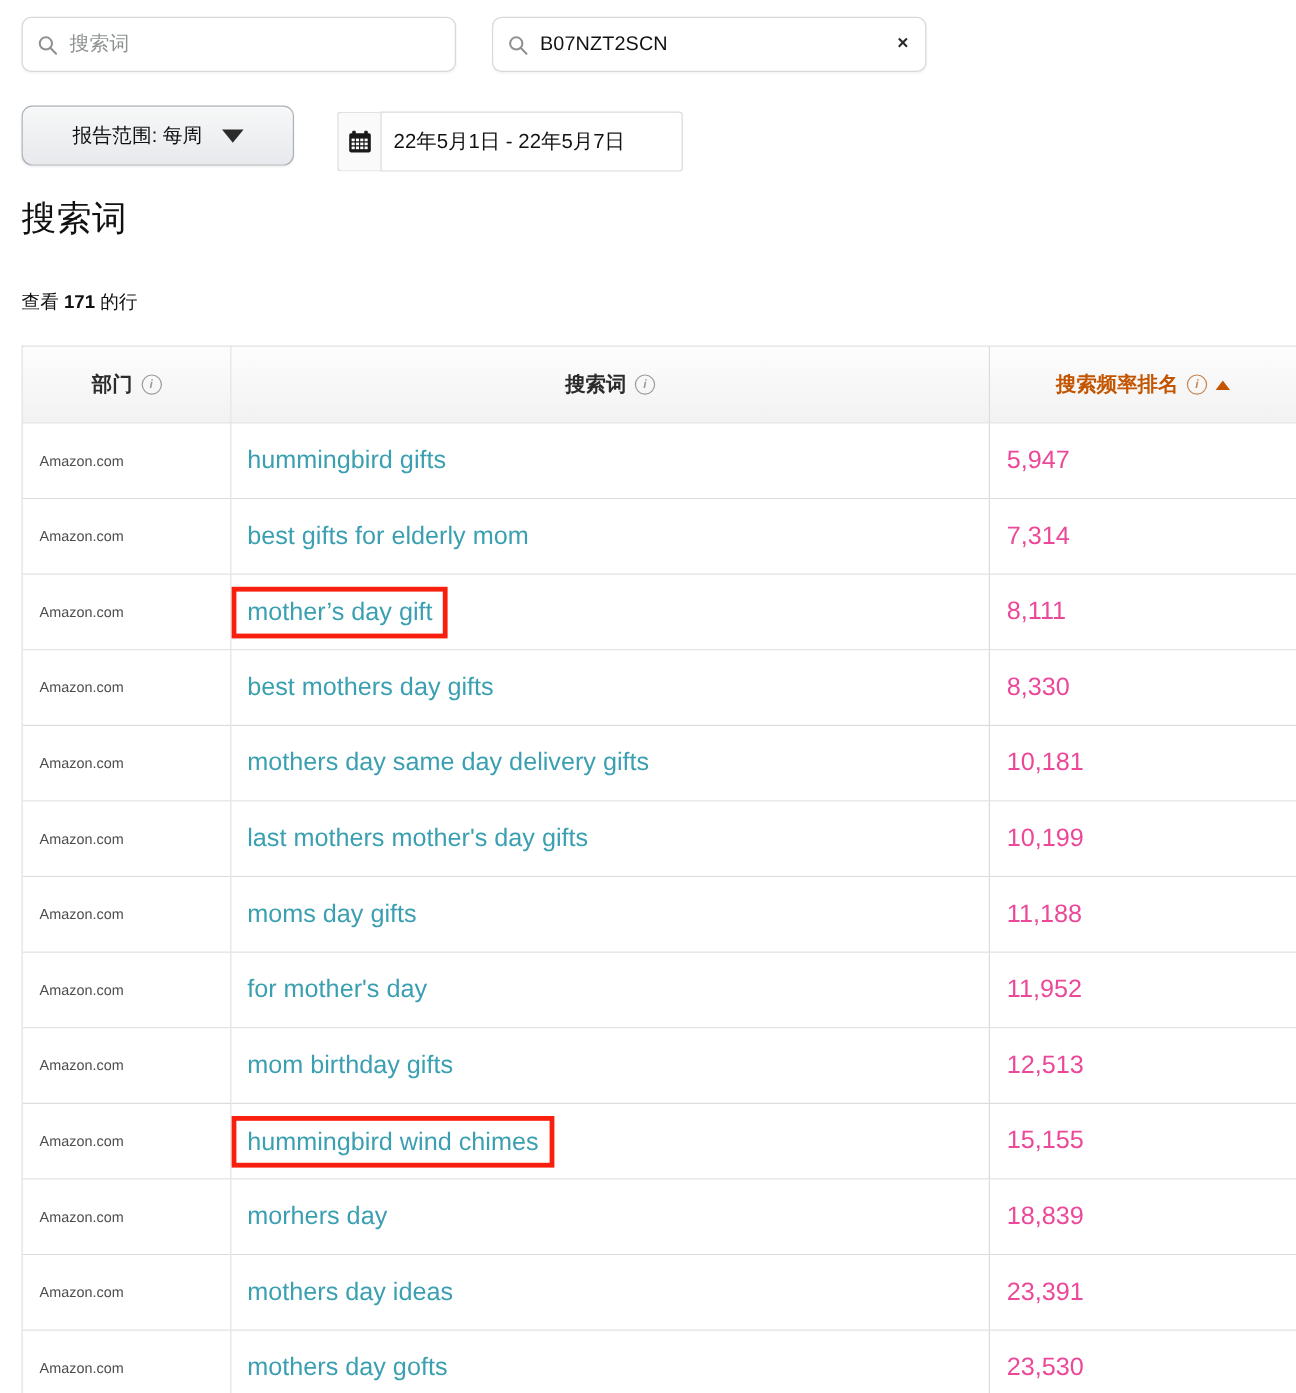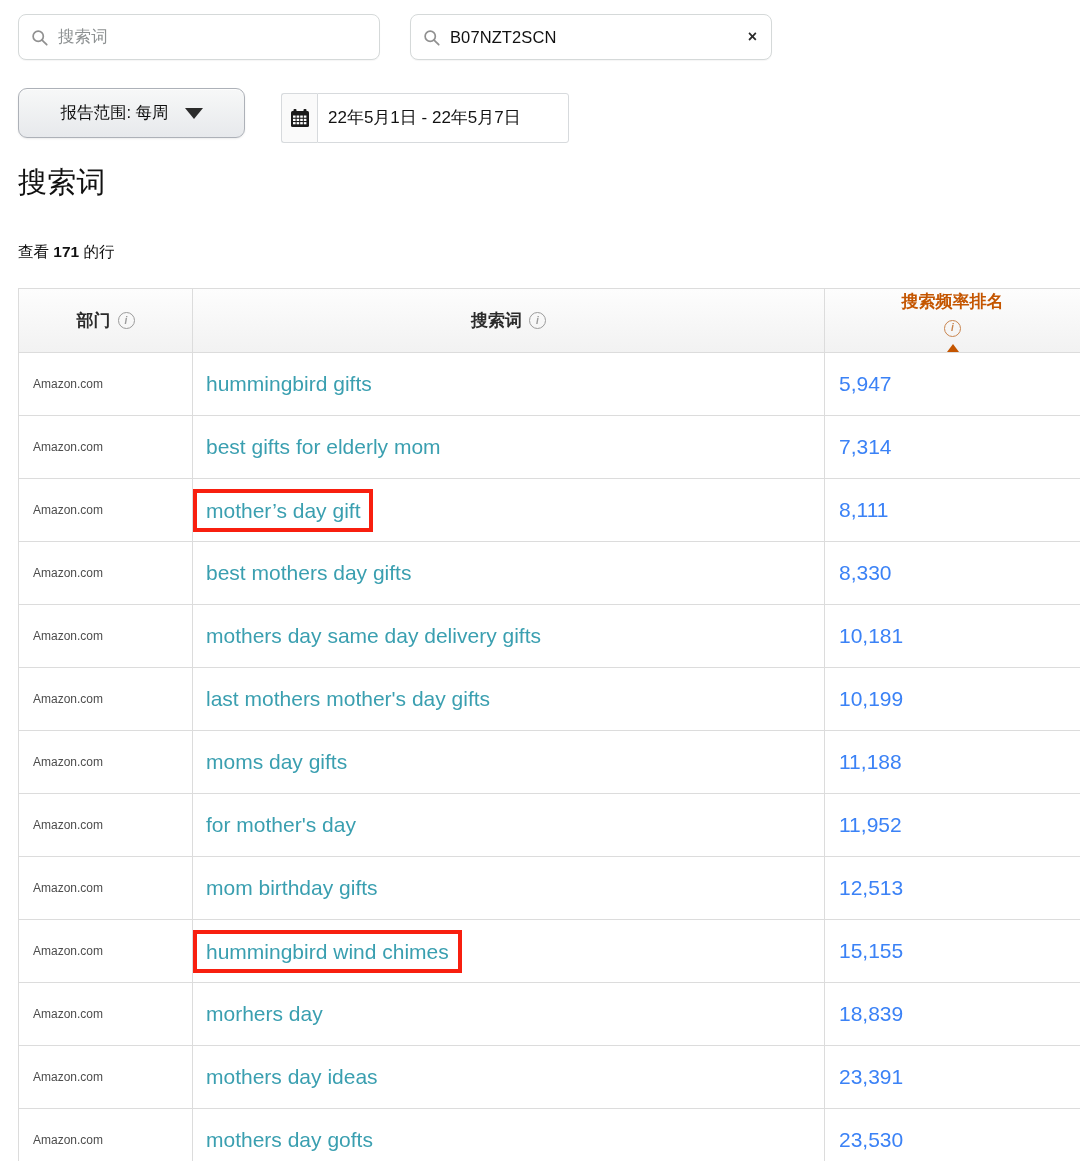--- a/index.html
+++ b/index.html
@@ -75,38 +75,38 @@
     border-right:1px solid #dcdcdc;border-bottom:1px solid #dcdcdc;
   }
   .c1{width:174px;flex:0 0 174px;}
   .c2{width:632px;flex:0 0 632px;}
   .c3{width:256px;flex:0 0 256px;}
   .thead .th{
     height:64px;display:flex;align-items:center;justify-content:center;
     background:linear-gradient(180deg,#fdfdfd 0%,#f2f2f2 100%);
     font-size:17px;font-weight:700;color:#2b2b2b;gap:7px;cursor:pointer;
   }
-  .thead .th.sorted{color:#c45500;flex-direction:column;}
+  .thead .th.sorted{color:#c45500;}
   .info-i{
     width:15px;height:15px;border-radius:50%;border:1px solid #9b9b9b;
     display:inline-flex;align-items:center;justify-content:center;
     font-size:10px;font-weight:700;color:#9b9b9b;font-style:italic;line-height:1;
   }
   .th.sorted .info-i{border-color:#c9854f;color:#c9854f;}
   .caret-up{
     width:0;height:0;border-left:6px solid transparent;border-right:6px solid transparent;
     border-bottom:8px solid #c45500;
   }
   .tbody .td{
     height:63px;display:flex;align-items:center;padding:0 14px;
     font-size:21px;background:#fff;
   }
   .tbody .td.c1{color:#4d4d4d;font-size:12px;}
   .tbody .td.c2{padding-left:13px;}
-  .tbody .td.c3{color:#3b82f6;}
+  .tbody .td.c3{color:#ec4899;}
   .term{color:#3a9fb0;cursor:pointer;white-space:nowrap;}
   .term.boxed{
     border:4px solid #f81f0f;padding:7px 9px;margin-left:-13px;
     background:#fff;line-height:1;
   }
 </style>
 </head>
 <body>
 
 <div class="page">

